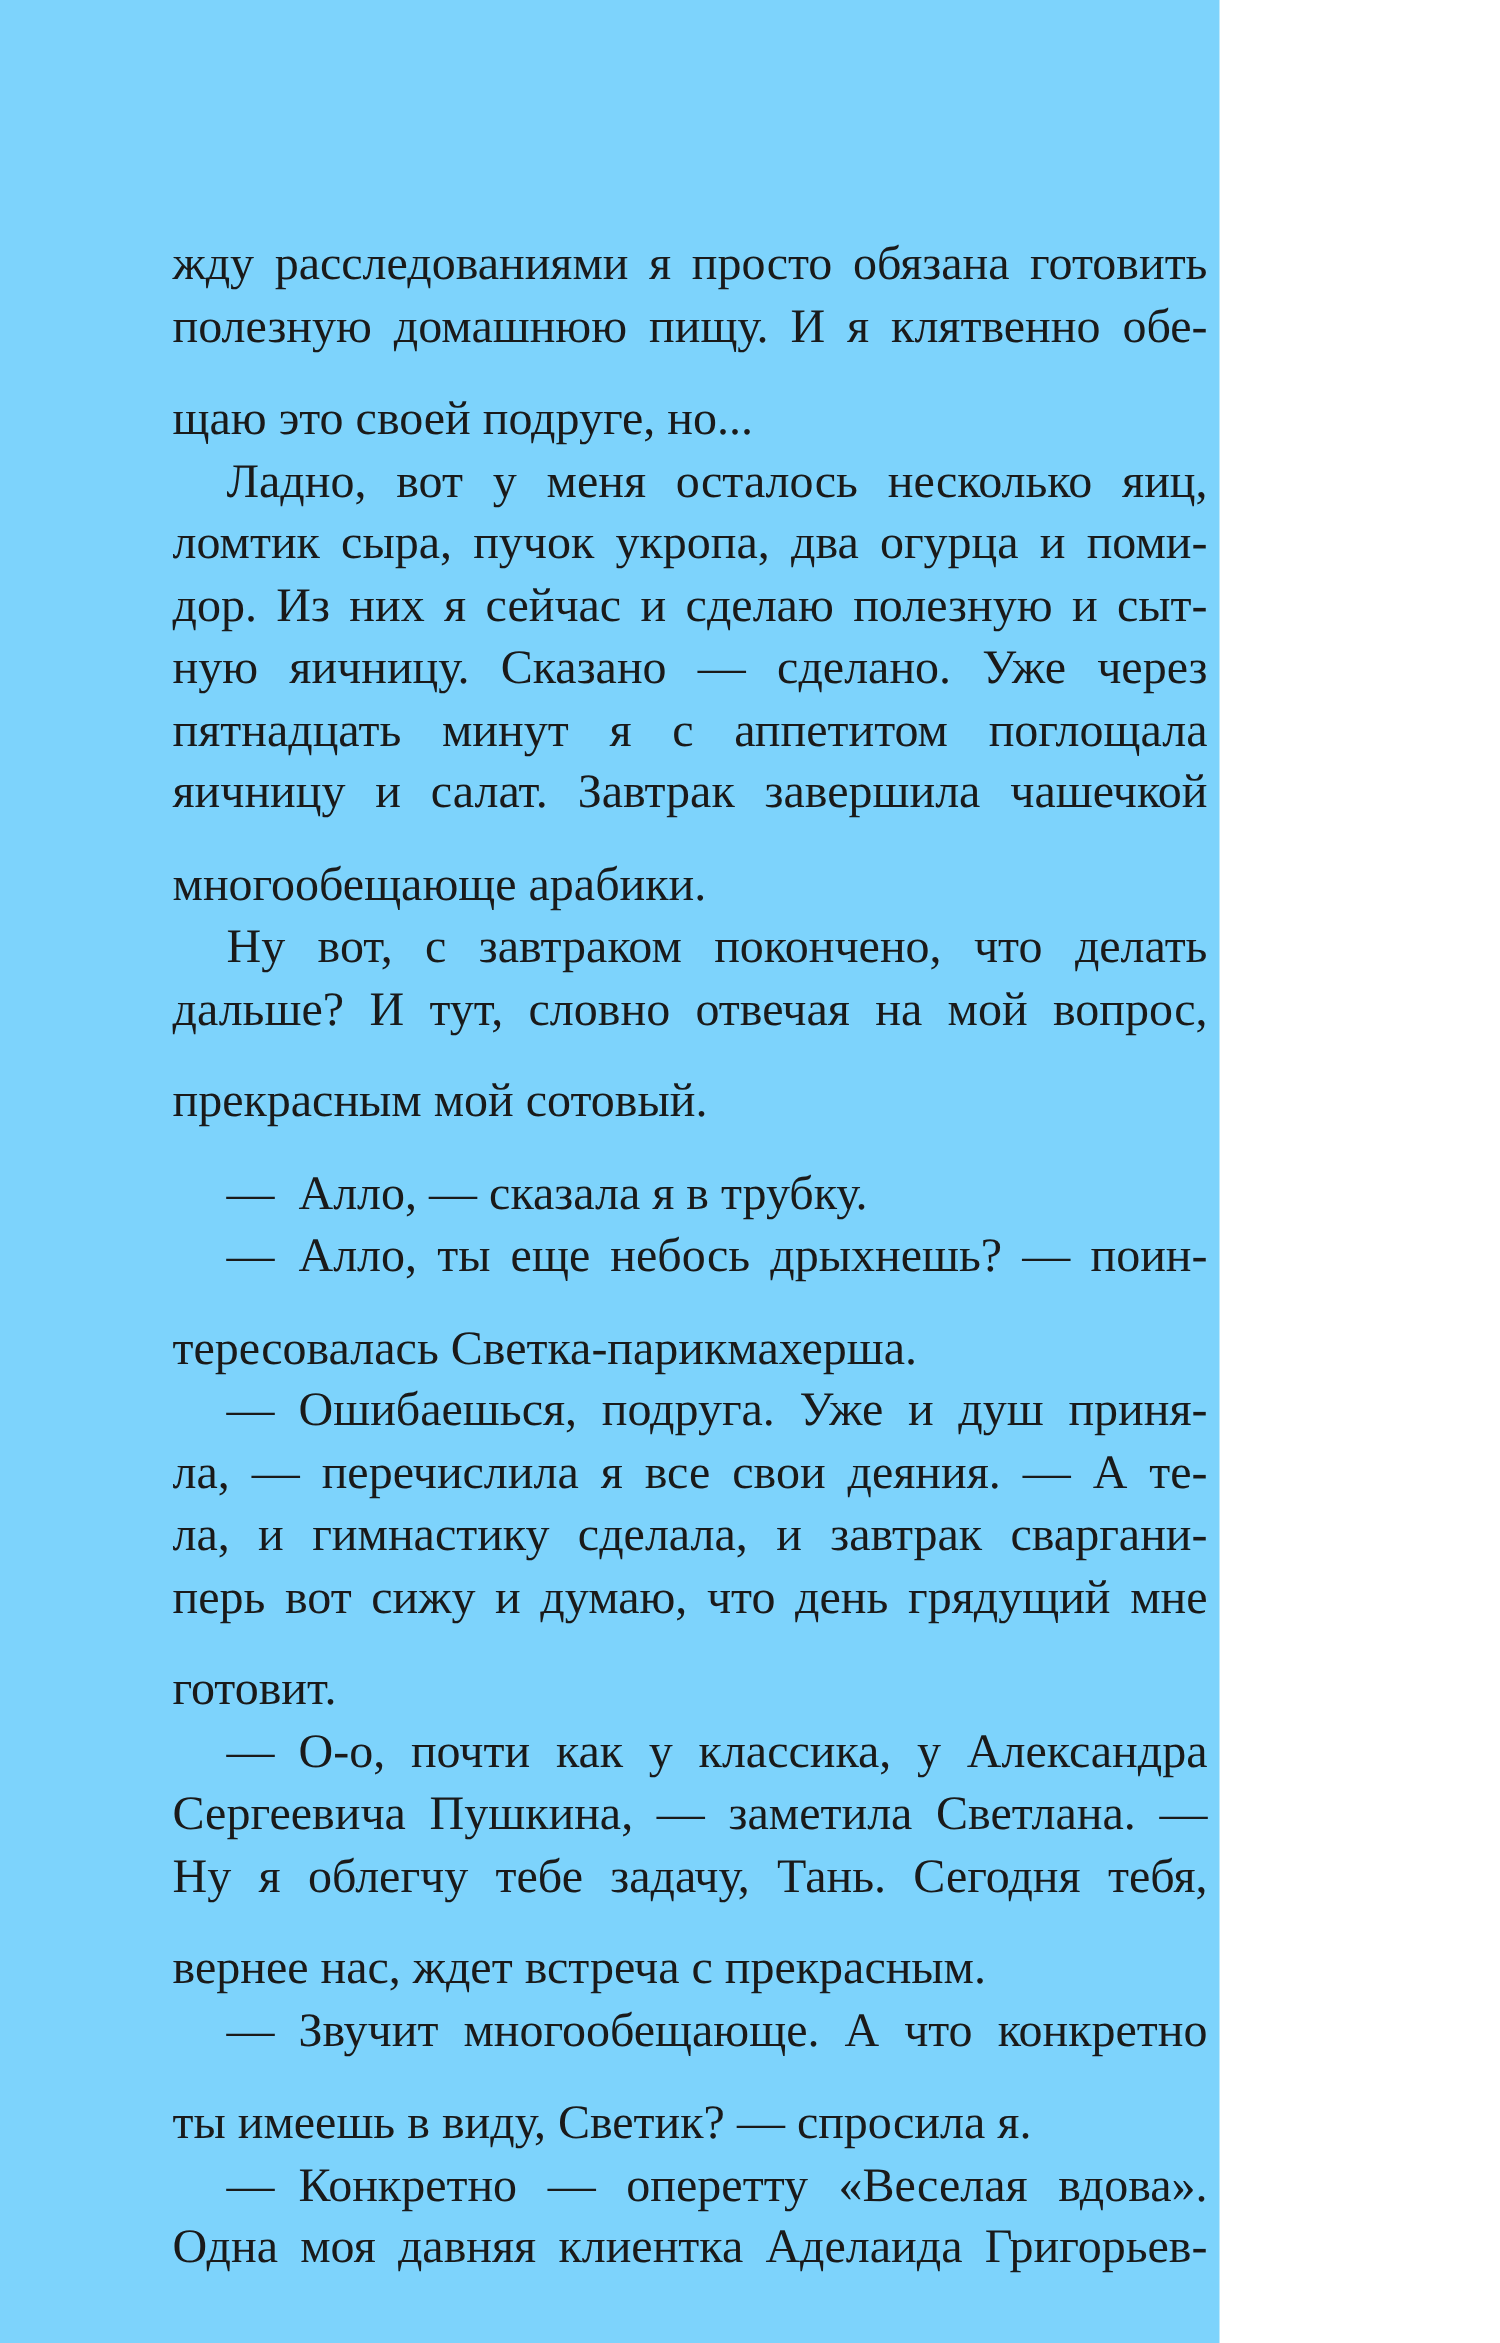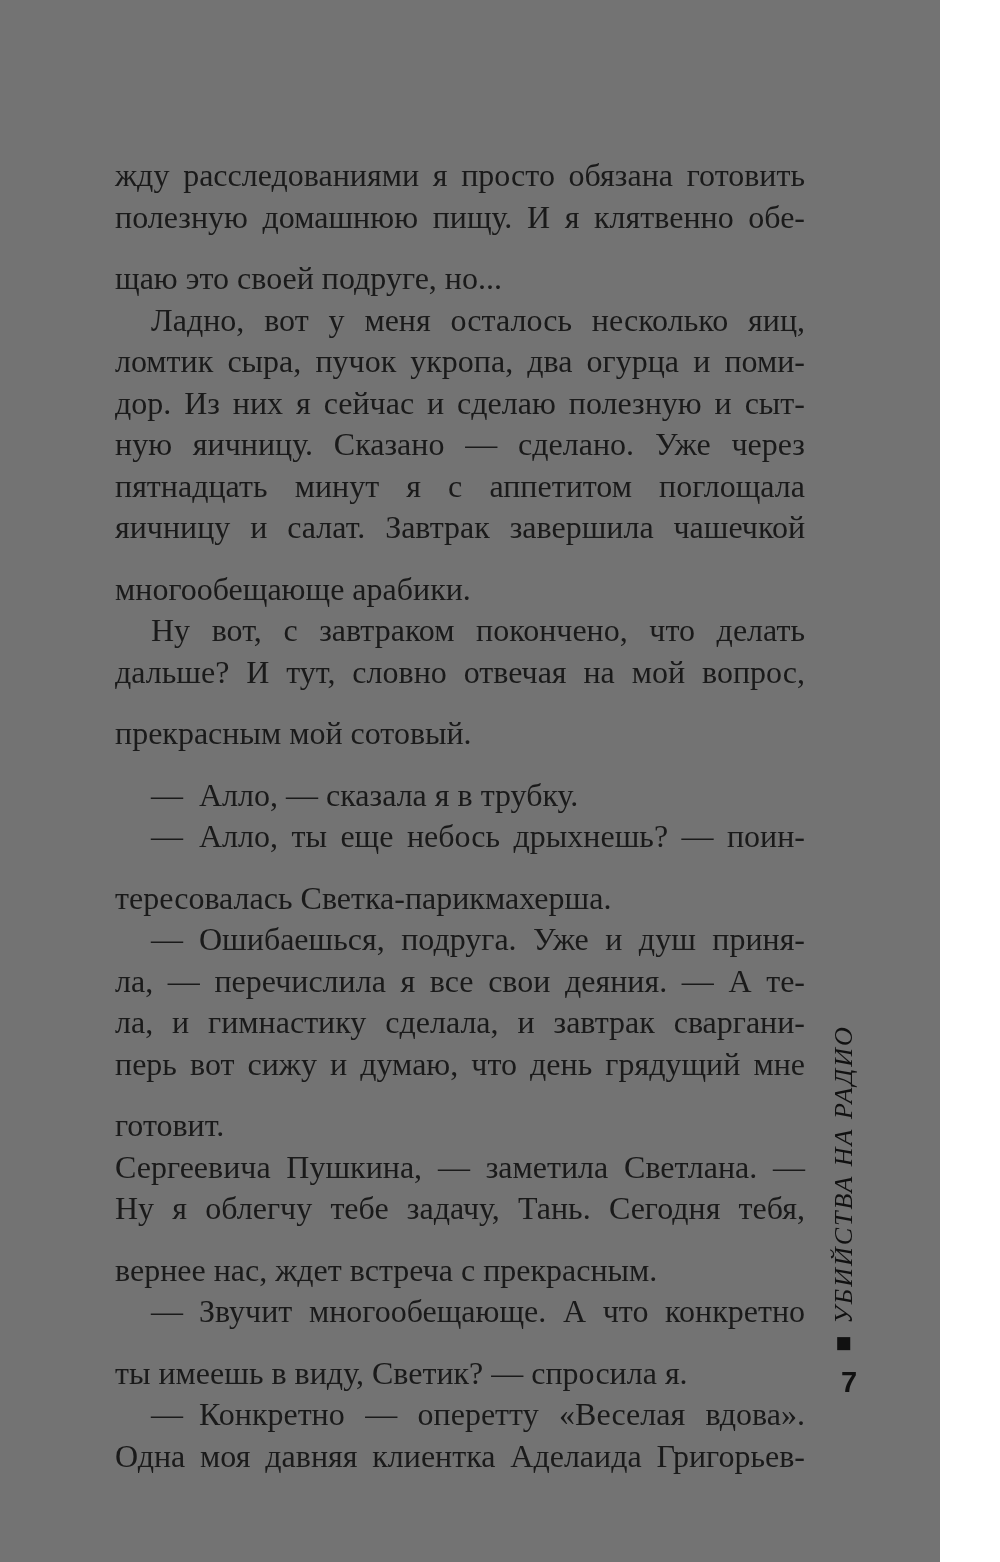--- a/index.html
+++ b/index.html
@@ -2,23 +2,23 @@
 <html><head>
 <meta charset="utf-8">
 <style>
   html, body {
     margin: 0;
     padding: 0;
     background: #ffffff;
   }
   .page {
     position: relative;
-    width: 940px;
+    width: 813px;
     height: 1562px;
-    background: #737373;
+    background: #7dd3fc;
     overflow: hidden;
   }
   .text-block {
     position: absolute;
     left: 115px;
     top: 155px;
     width: 690px;
     font-family: "Liberation Serif", serif;
     font-size: 32px;
     color: #1a1a1a;
@@ -87,20 +87,21 @@
       <div class="line">дальше? И тут, словно отвечая на мой вопрос,</div>
       <div class="line last">прекрасным мой сотовый.</div>
       <div class="line indent last">— Алло, — сказала я в трубку.</div>
       <div class="line indent">— Алло, ты еще небось дрыхнешь? — поин-</div>
       <div class="line last">тересовалась Светка-парикмахерша.</div>
       <div class="line indent">— Ошибаешься, подруга. Уже и душ приня-</div>
       <div class="line">ла, — перечислила я все свои деяния. — А те-</div>
       <div class="line">ла, и гимнастику сделала, и завтрак сваргани-</div>
       <div class="line">перь вот сижу и думаю, что день грядущий мне</div>
       <div class="line last">готовит.</div>
+      <div class="line indent">— О-о, почти как у классика, у Александра</div>
       <div class="line">Сергеевича Пушкина, — заметила Светлана. —</div>
       <div class="line">Ну я облегчу тебе задачу, Тань. Сегодня тебя,</div>
       <div class="line last">вернее нас, ждет встреча с прекрасным.</div>
       <div class="line indent">— Звучит многообещающе. А что конкретно</div>
       <div class="line last">ты имеешь в виду, Светик? — спросила я.</div>
       <div class="line indent">— Конкретно — оперетту «Веселая вдова».</div>
       <div class="line">Одна моя давняя клиентка Аделаида Григорьев-</div>
     </div>
 
   <div class="sidebar">

